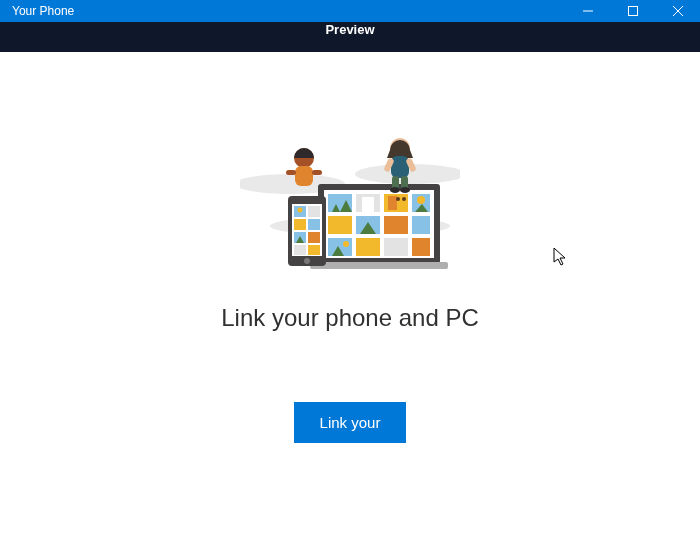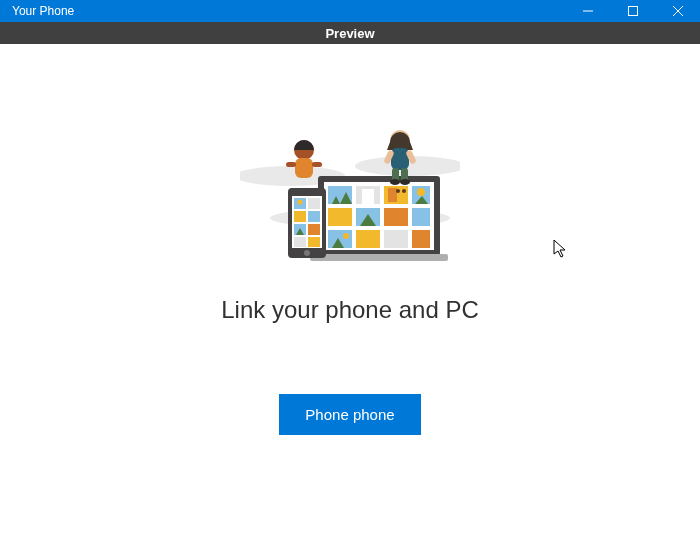--- a/index.html
+++ b/index.html
@@ -40,25 +40,25 @@
       color: #fff;
     }
     .window-control svg {
       width: 10px;
       height: 10px;
       stroke: #fff;
       stroke-width: 1;
       fill: none;
     }
     .preview-bar {
-      background: #404040;
-      color: #fff;
-      height: 22px;
-      display: flex;
-      align-items: center;
+      background: #0f172a;
+      color: #fff;
+      height: 30px;
+      display: flex;
+      align-items: flex-start;
       justify-content: center;
       font-size: 13px;
       font-weight: 600;
     }
     .content {
       height: 493px;
       display: flex;
       flex-direction: column;
       align-items: center;
       justify-content: center;
@@ -189,18 +189,18 @@
       <rect x="146" y="24" width="6" height="14" rx="3" fill="#E9BE99" transform="rotate(25 149 31)"></rect>
       <rect x="152" y="42" width="7" height="14" rx="3" fill="#4B6F4F"></rect>
       <rect x="161" y="42" width="7" height="14" rx="3" fill="#4B6F4F"></rect>
       <ellipse cx="155" cy="56" rx="5" ry="3" fill="#2E2A2B"></ellipse>
       <ellipse cx="165" cy="56" rx="5" ry="3" fill="#2E2A2B"></ellipse>
     </svg>
   </div>
 
   <h1 class="heading">Link your phone and PC</h1>
 
-  <button class="primary-button">Phone phone</button>
+  <button class="primary-button">Link your</button>
 
   <svg class="cursor" viewBox="0 0 16 20">
     <path d="M1 1 L1 15 L5 12 L8 18 L10 17 L7 11 L12 11 Z" fill="#fff" stroke="#000" stroke-width="1"></path>
   </svg>
 </div>
 
 </body></html>

